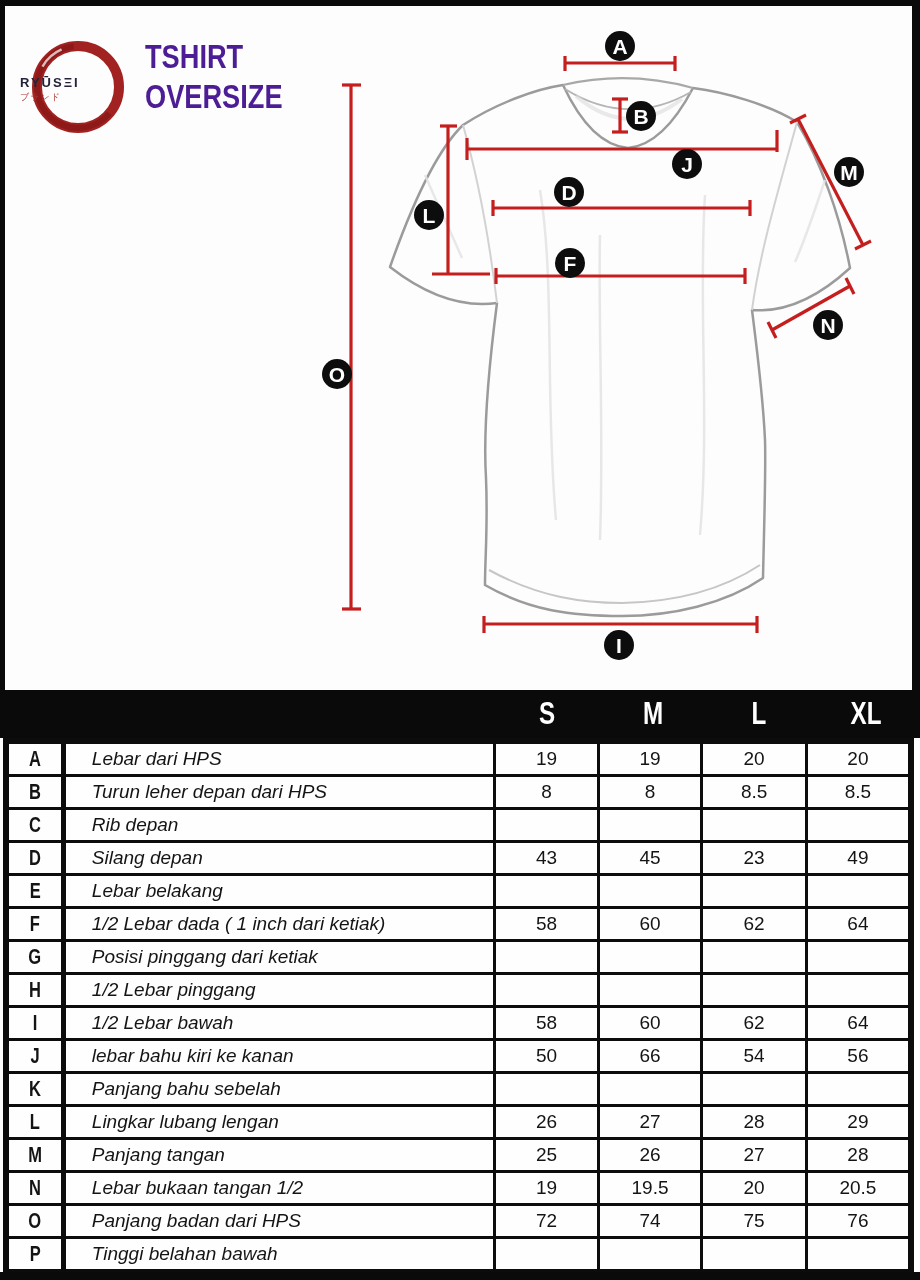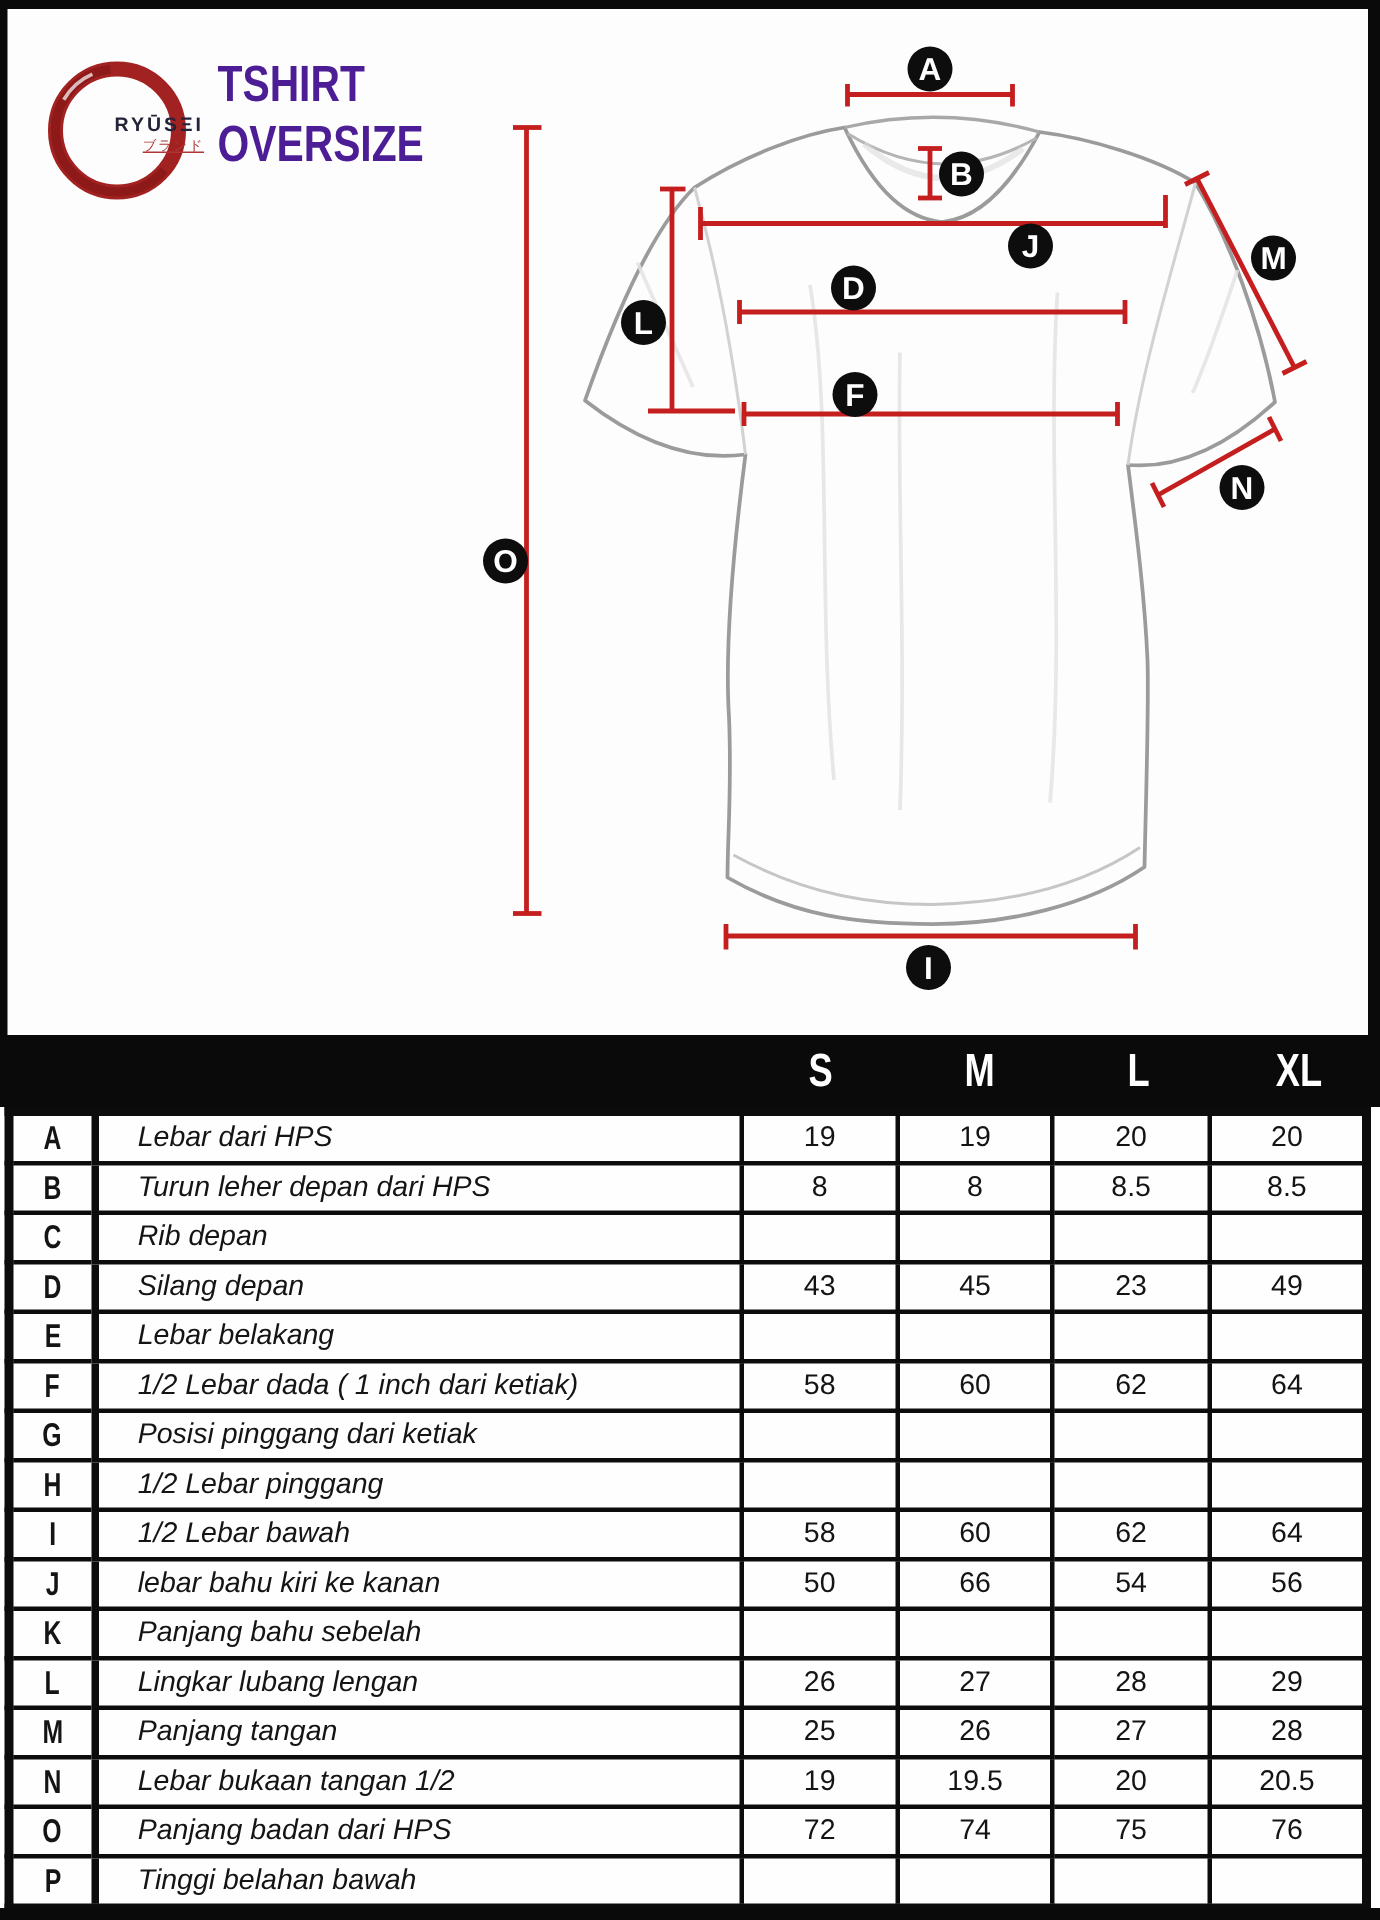--- a/index.html
+++ b/index.html
@@ -7,26 +7,26 @@
     width:920px;height:1280px;position:relative;background:#ffffff;
     font-family:"Liberation Sans", sans-serif;overflow:hidden;
   }
   
   #diagram{position:absolute;left:0;top:0;width:920px;height:690px;background:#fdfdfd;}
   #shirt-svg{position:absolute;left:0;top:0;}
   
   #logo{position:absolute;left:20px;top:28px;width:116px;height:116px;}
   #logo svg{position:absolute;left:0;top:0;}
   #logo .logo-text{
-    position:absolute;left:0;top:47px;width:116px;text-align:right;
+    position:absolute;left:0;top:47px;width:116px;text-align:left;
     font-size:13px;font-weight:bold;letter-spacing:2px;color:#23233a;
   }
   #logo .logo-sub{
-    position:absolute;left:0;top:63px;width:116px;text-align:right;
-    font-size:9px;color:#b03636;letter-spacing:1px;text-decoration:underline;
+    position:absolute;left:0;top:63px;width:116px;text-align:left;
+    font-size:9px;color:#b03636;letter-spacing:1px;
   }
   
   #title{position:absolute;left:134px;top:36px;color:#4c1d95;margin-left:11px;}
   #title .line{
     display:block;font-size:34px;font-weight:bold;line-height:40px;
     transform:scaleX(.8);transform-origin:left center;white-space:nowrap;letter-spacing:0px;
   }
   
   #band{position:absolute;left:0;top:690px;width:920px;height:48px;background:#0a0a0a;}
   #band .size-h{

